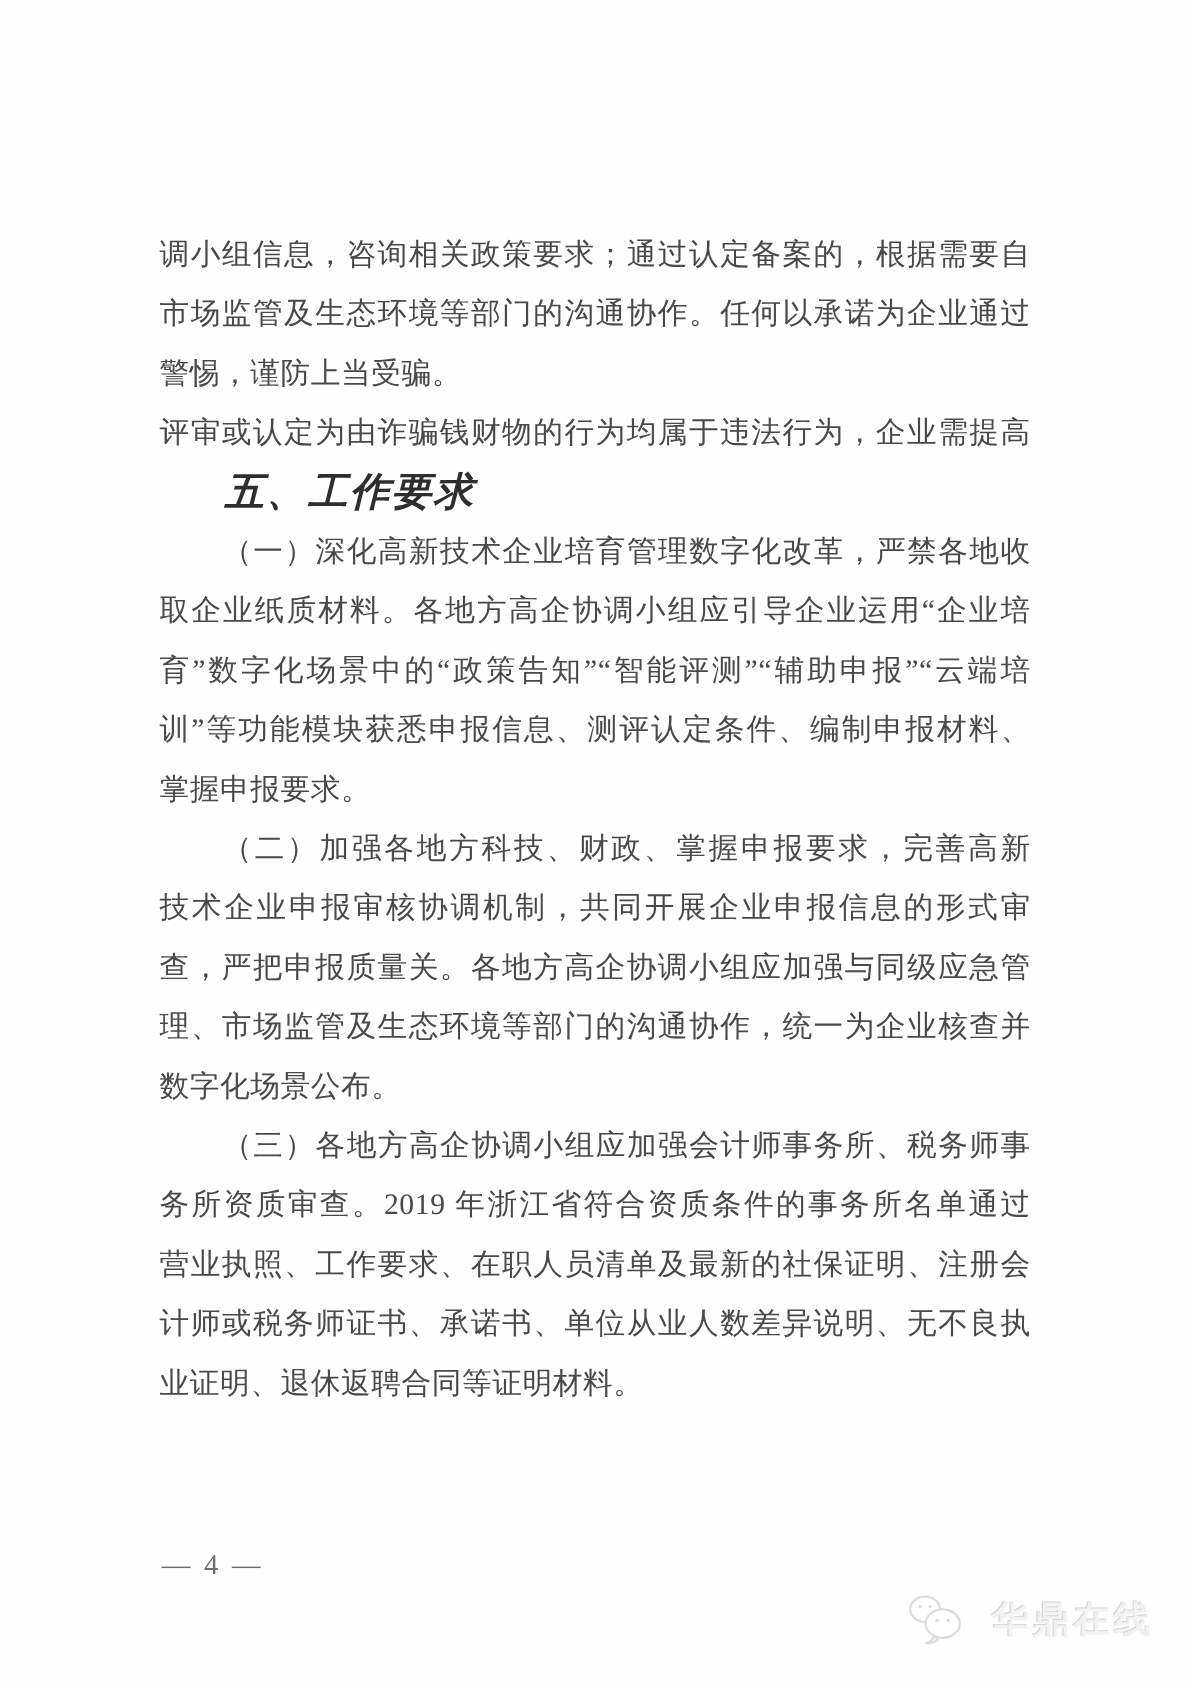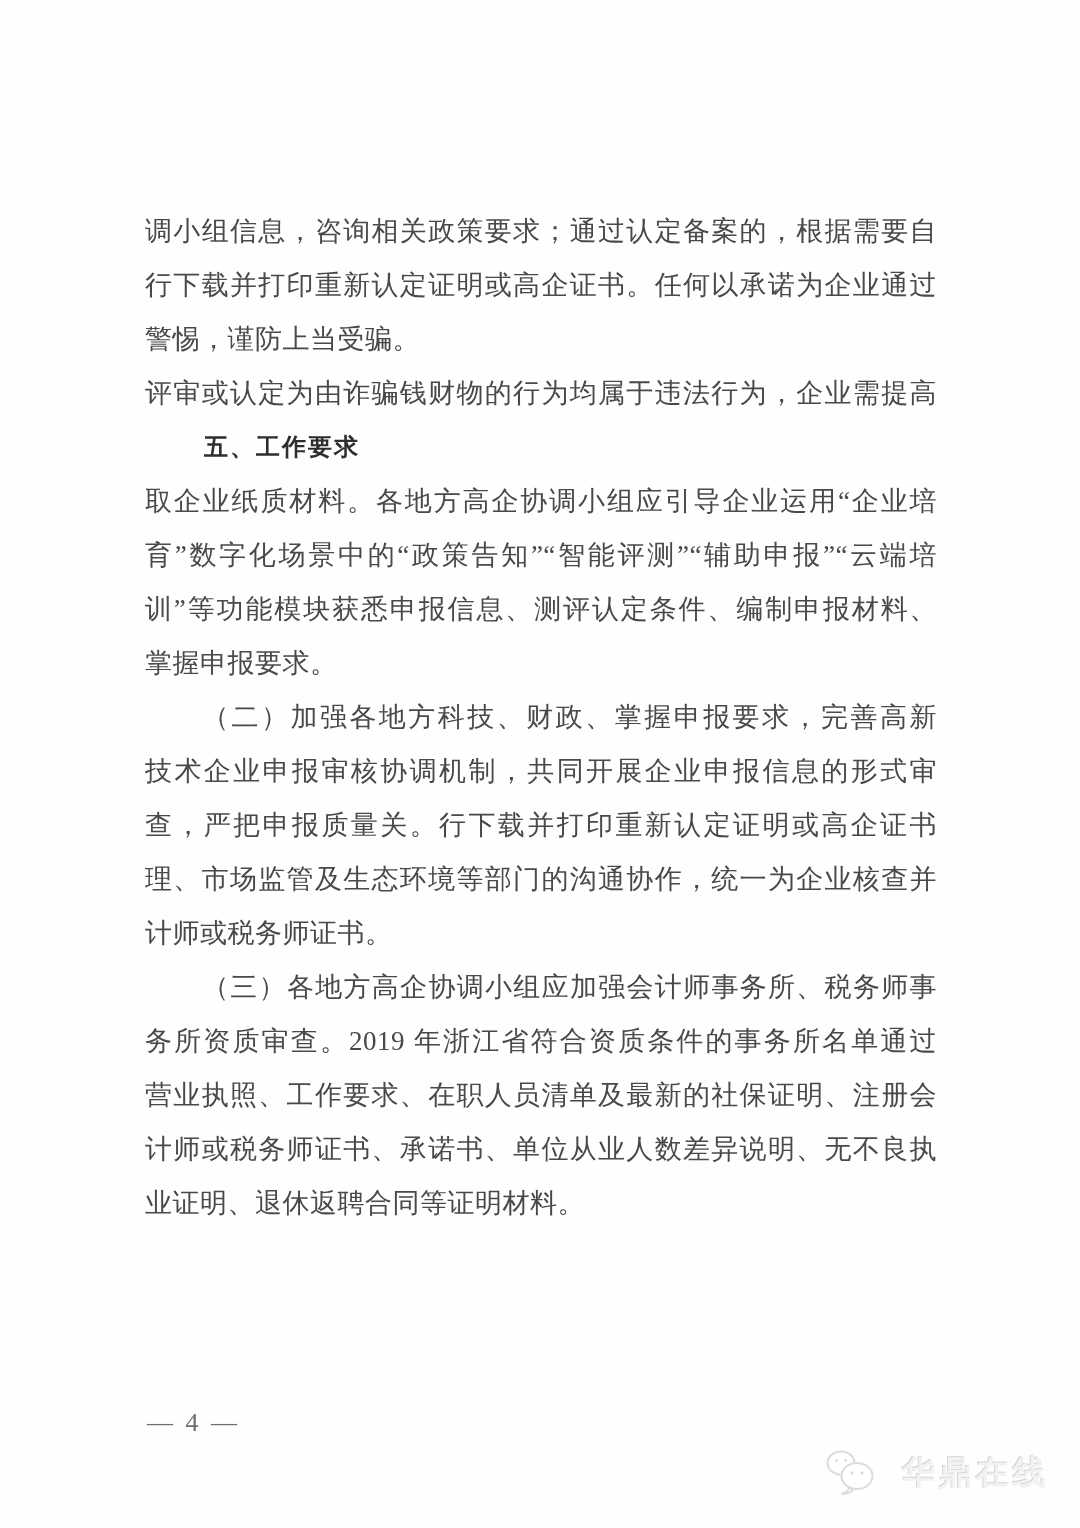--- a/index.html
+++ b/index.html
@@ -34,25 +34,26 @@
     text-align: left;
     text-align-last: left;
   }
   .tline.indent {
     text-indent: 57px;
   }
   .tline.heading {
     font-family: "Liberation Sans", sans-serif;
     font-weight: 700;
     color: #2e2e2e;
-    font-size: 24px;
+    font-size: 36px;
     text-align: right;
     text-align-last: left;
     text-indent: 59px;
     letter-spacing: 2px;
+    font-style: italic;
   }
   .footer {
     position: absolute;
     left: 147px;
     top: 1406px;
     height: 34px;
     line-height: 34px;
     font-size: 26px;
     color: #6e6e6e;
     letter-spacing: 3px;
@@ -78,36 +79,37 @@
     white-space: nowrap;
   }
 </style>
 </head>
 <body>
 
 <div class="page">
 
   <div class="textblock">
     <div class="tline">调小组信息，咨询相关政策要求；通过认定备案的，根据需要自</div>
-    <div class="tline">行下载并打印重新认定证明或高企证书。任何以承诺为企业通过</div>
+    <div class="tline">市场监管及生态环境等部门的沟通协作。任何以承诺为企业通过</div>
     <div class="tline end">警惕，谨防上当受骗。</div>
     <div class="tline">评审或认定为由诈骗钱财物的行为均属于违法行为，企业需提高</div>
 
     <div class="tline heading">五、工作要求</div>
 
+    <div class="tline indent">（一）深化高新技术企业培育管理数字化改革，严禁各地收</div>
     <div class="tline">取企业纸质材料。各地方高企协调小组应引导企业运用“企业培</div>
     <div class="tline">育”数字化场景中的“政策告知”“智能评测”“辅助申报”“云端培</div>
     <div class="tline">训”等功能模块获悉申报信息、测评认定条件、编制申报材料、</div>
     <div class="tline end">掌握申报要求。</div>
 
     <div class="tline indent">（二）加强各地方科技、财政、掌握申报要求，完善高新</div>
     <div class="tline">技术企业申报审核协调机制，共同开展企业申报信息的形式审</div>
-    <div class="tline">查，严把申报质量关。行下载并打印重新认定证明或高企证书</div>
+    <div class="tline">查，严把申报质量关。各地方高企协调小组应加强与同级应急管</div>
     <div class="tline">理、市场监管及生态环境等部门的沟通协作，统一为企业核查并</div>
-    <div class="tline end">计师或税务师证书。</div>
+    <div class="tline end">数字化场景公布。</div>
 
     <div class="tline indent">（三）各地方高企协调小组应加强会计师事务所、税务师事</div>
     <div class="tline">务所资质审查。2019 年浙江省符合资质条件的事务所名单通过</div>
     <div class="tline">营业执照、工作要求、在职人员清单及最新的社保证明、注册会</div>
     <div class="tline">计师或税务师证书、承诺书、单位从业人数差异说明、无不良执</div>
     <div class="tline end">业证明、退休返聘合同等证明材料。</div>
   </div>
 
   <div class="footer">— 4 —</div>
 

